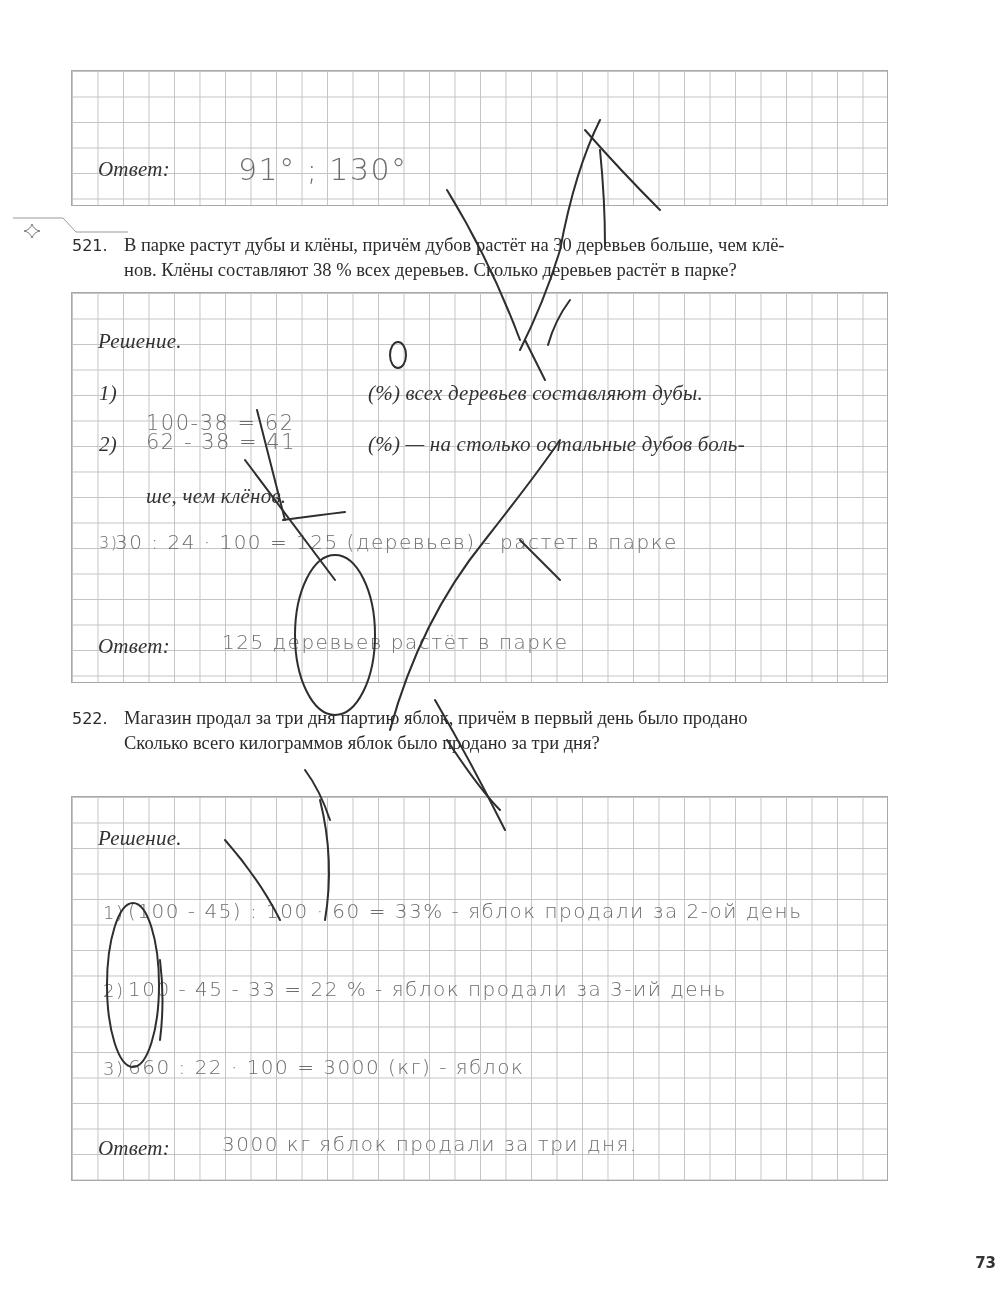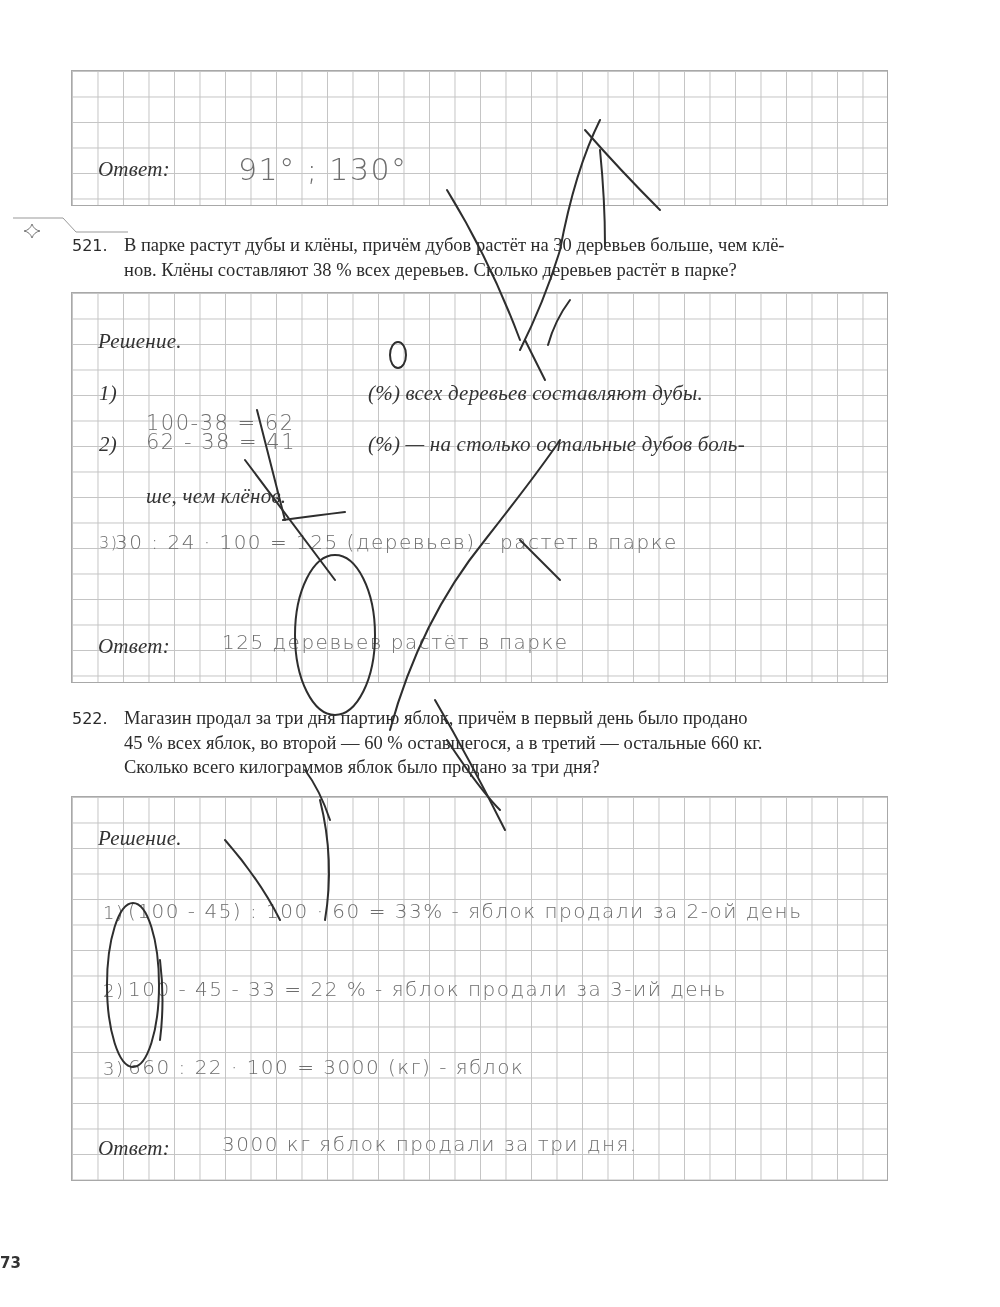--- a/index.html
+++ b/index.html
@@ -32,21 +32,21 @@
       position: absolute; left: 72px; width: 820px;
       font-family: "Liberation Serif", serif; font-size: 18.5px; line-height: 24px;
       color: #2b2b2b;
     }
     .task .num {
       font-family: "DejaVu Sans", sans-serif; font-weight: normal; font-size: 16px;
       display: inline-block; width: 52px;
     }
     .task .indent { padding-left: 52px; display: block; }
     .page-num {
-      position: absolute; left: 0; width: 996px; top: 1254px; text-align: left;
+      position: absolute; left: 0; width: 996px; top: 1254px; text-align: right;
       font-family: "DejaVu Sans", sans-serif; font-weight: bold; font-size: 15px; color: #333;
     }
     .deco { position: absolute; }
     svg.overlay { position: absolute; left: 0; top: 0; pointer-events: none; }
   </style>
 </head>
 <body>
 
 <svg class="deco" style="left:8px;top:212px" width="120" height="30" viewBox="0 0 120 30">
   <path d="M5 6 L55 6 L68 20 L120 20" stroke="#999" stroke-width="1" fill="none"></path>
@@ -76,21 +76,20 @@
 <div class="printed" style="left:99px;top:484px;margin-left:47px;">ше, чем клёнов.</div>
 
 <div class="hand" style="left:99px;top:533px;font-size:16px;">3)</div>
 <div class="hand" style="left:115px;top:530px;font-size:20px;">30 : 24 · 100 = 125 (деревьев) - растет в парке</div>
 
 <div class="printed" style="left:98px;top:634px;">Ответ:</div>
 <div class="hand" style="left:222px;top:630px;font-size:20px;">125 деревьев растёт в парке</div>
 
 <div class="task" style="top:706px;">
   <span class="num">522.</span><span>Магазин продал за три дня партию яблок, причём в первый день было продано</span>
-  <span class="indent">45 % всех яблок, во второй — 60 % оставшегося, а в третий — остальные 660 кг.</span>
   <span class="indent">Сколько всего килограммов яблок было продано за три дня?</span>
 </div>
 
 <div class="grid" style="top:796px;height:385px;"></div>
 <div class="printed" style="left:98px;top:826px;">Решение.</div>
 
 <div class="hand" style="left:103px;top:902px;font-size:18px;">1)</div>
 <div class="hand" style="left:128px;top:899px;font-size:20px;">(100 - 45) : 100 · 60 = 33% - яблок продали за 2-ой день</div>
 
 <div class="hand" style="left:103px;top:980px;font-size:18px;">2)</div>

